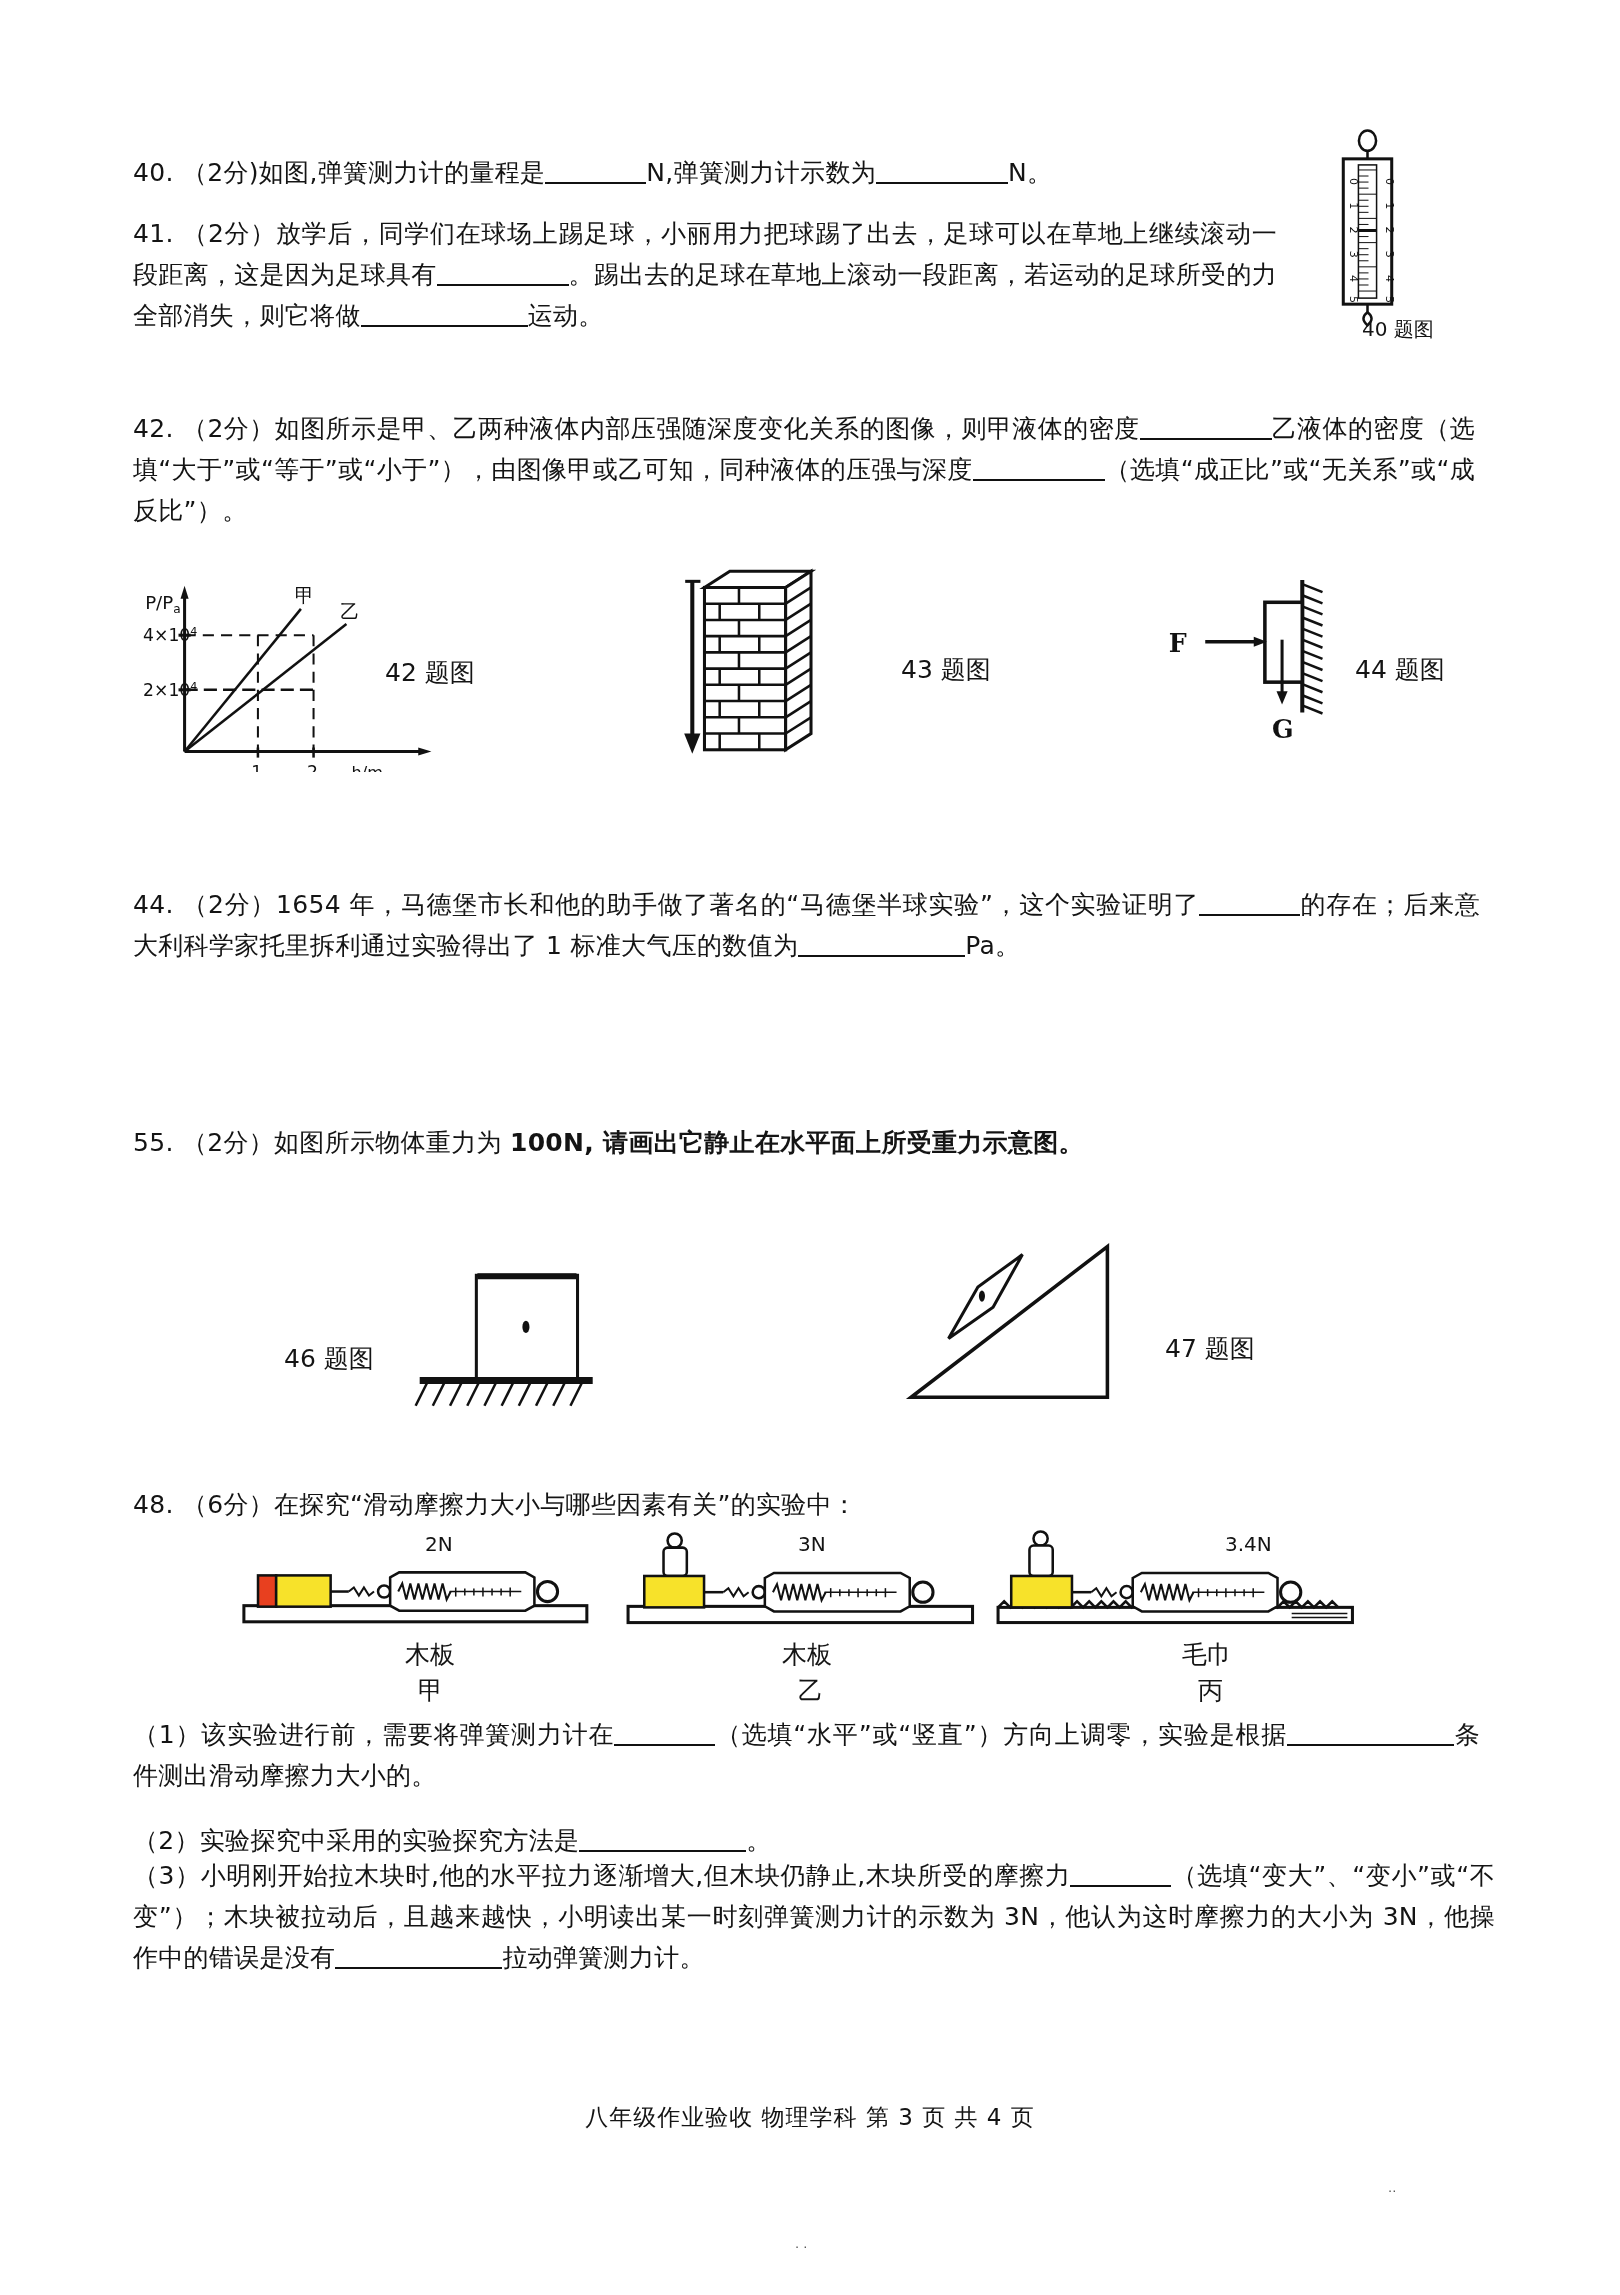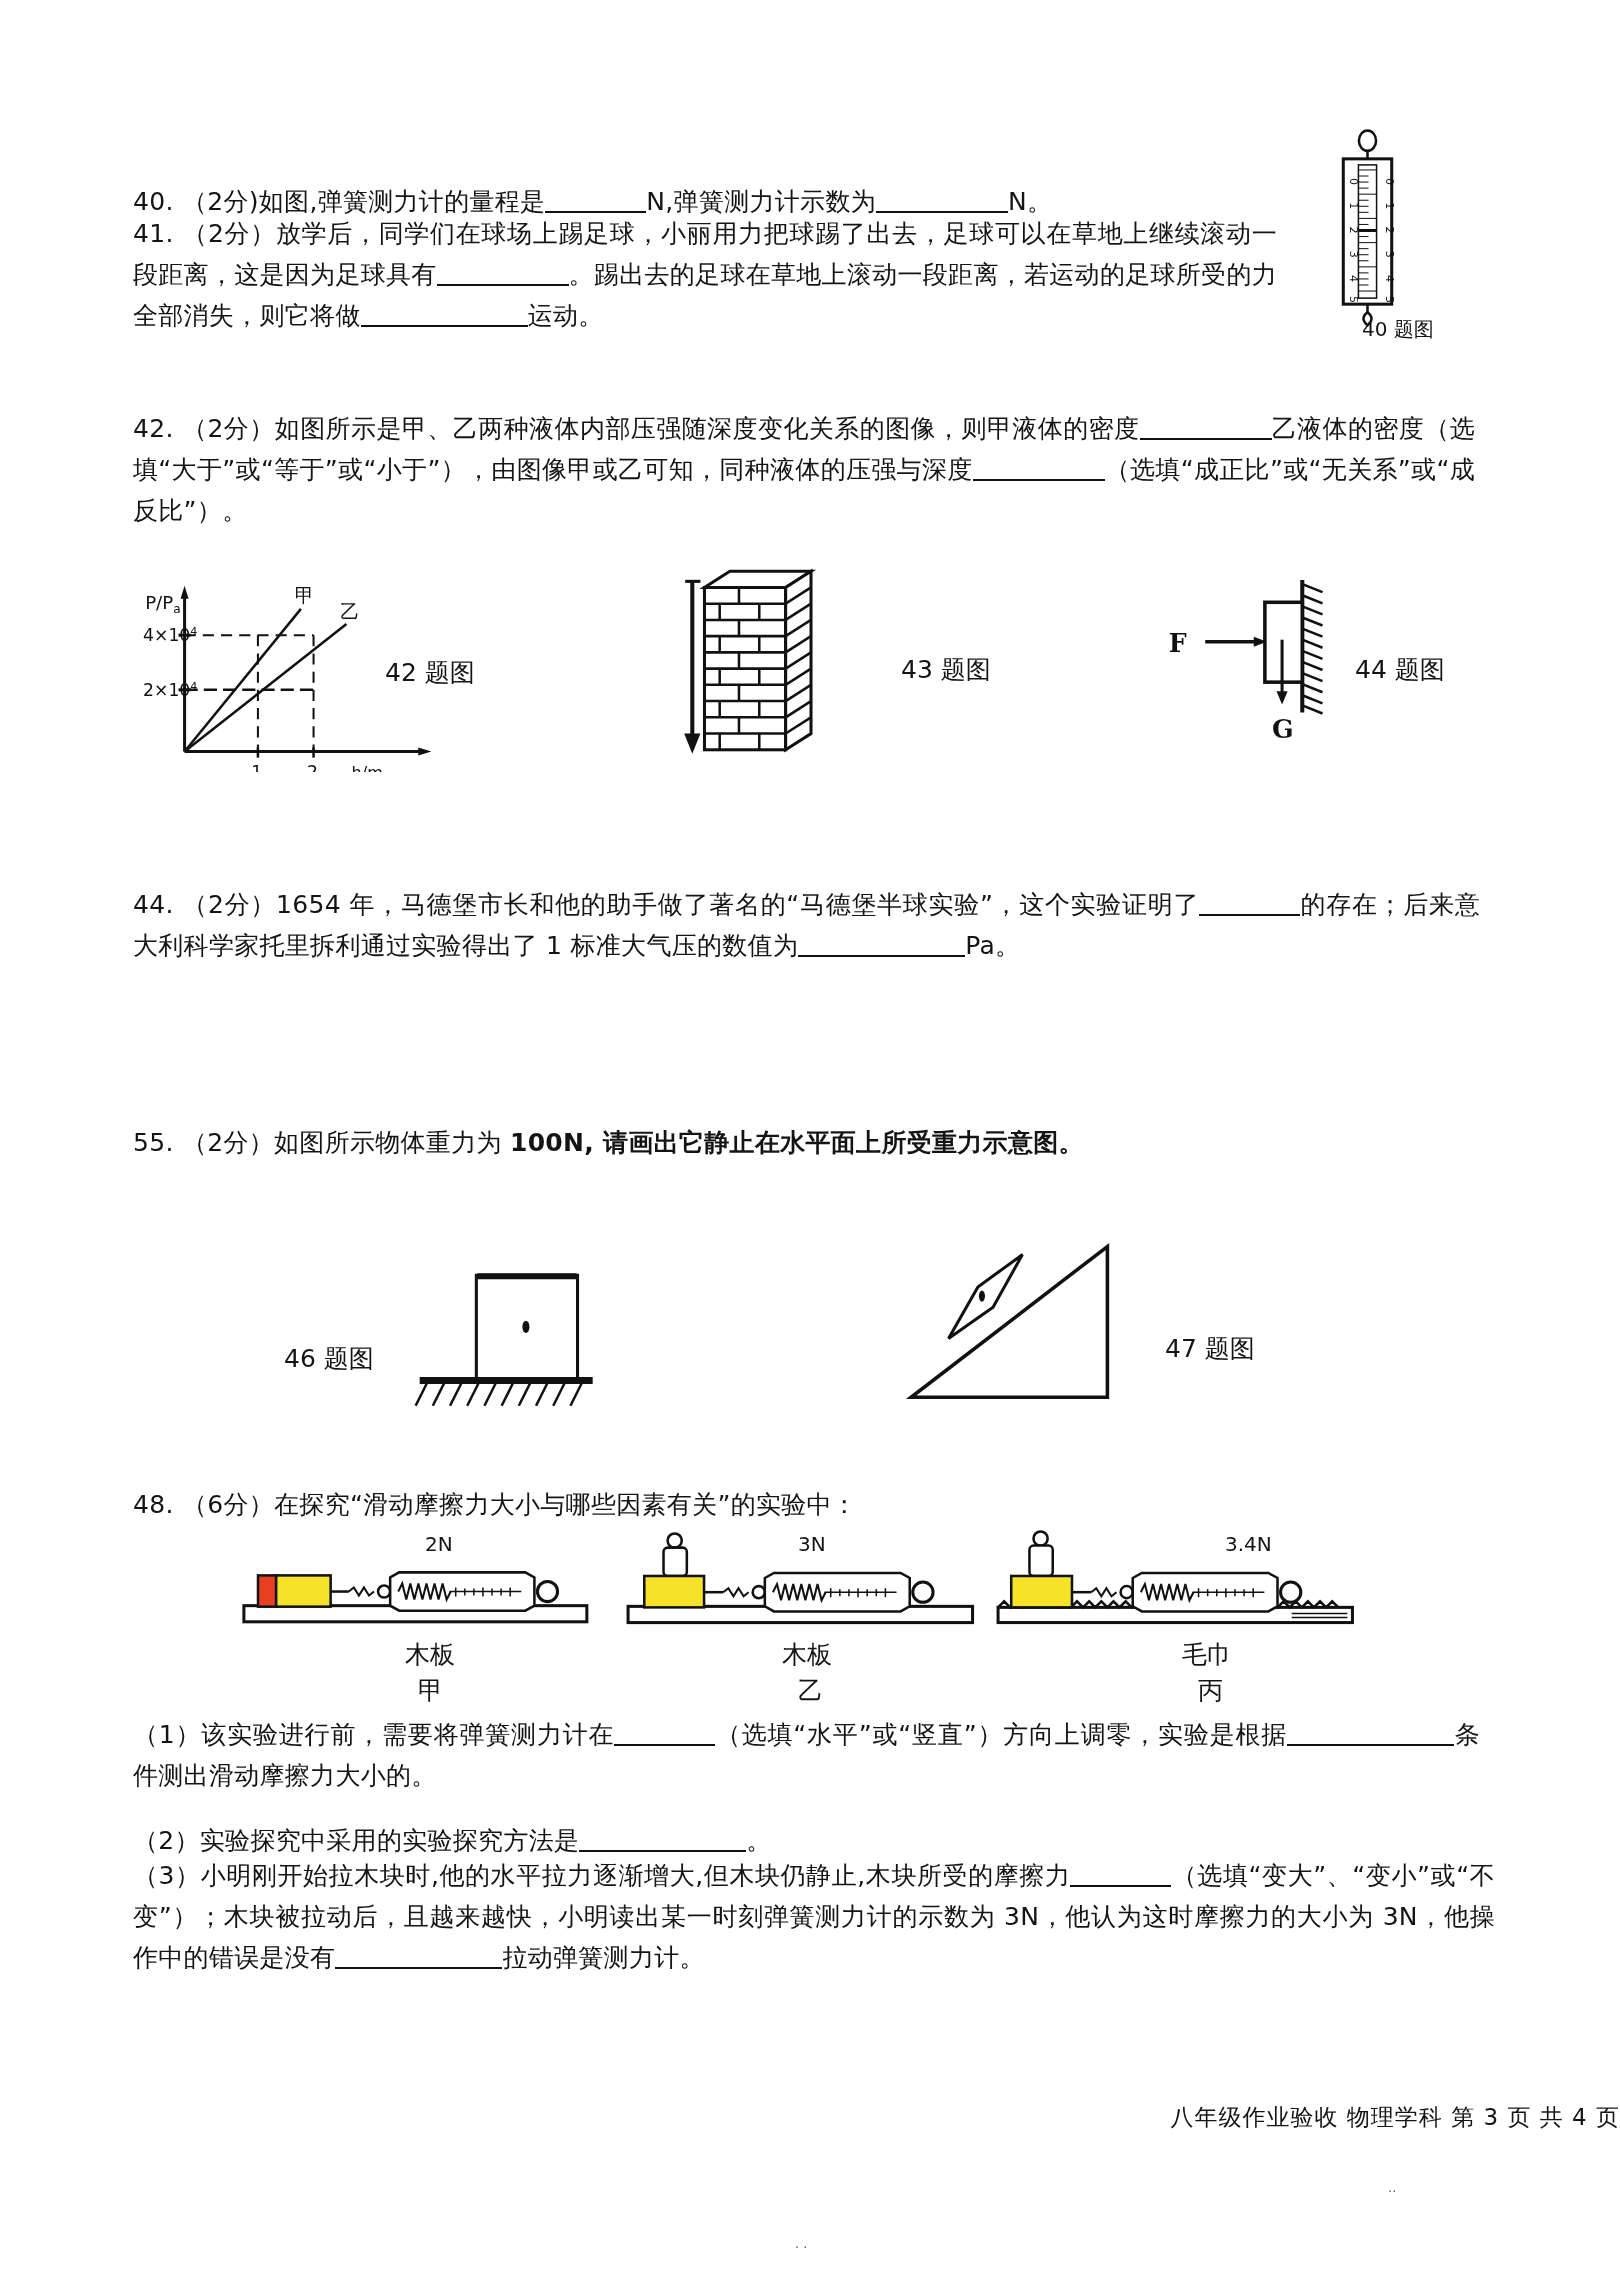--- a/index.html
+++ b/index.html
@@ -47,36 +47,36 @@
   }
   .cap-sm{font-size:20px;}
 
   
   .fig{position:absolute;}
 
   
   .footer{
     position:absolute;
     width:1620px;
-    text-align:right;
+    text-align:center;
     font-size:23px;
     color:#141414;
     letter-spacing:1px;
   }
   .micro{
     position:absolute;
     font-size:13px;color:#555;
   }
 </style>
 </head>
 <body>
 
 <div class="page">
 
-  <div class="q" style="left:133px;top:152px;width:1215px;margin-top:29px;">
+  <div class="q" style="left:133px;top:152px;width:1215px;">
     <span>40.</span>
     <span>（2分)</span><span>如图,弹簧测力计的量程是</span><span class="blank b-md"></span><span>N,弹簧测力计示数为</span><span class="blank b-lg"></span><span>N。</span>
   </div>
 
   <div class="fig" style="left:1312px;top:129px;">
     <svg width="111" height="203" viewBox="0 0 220 400">
 
       <ellipse cx="110" cy="22" rx="17" ry="20" fill="none" stroke="#111" stroke-width="5"></ellipse>
       <line x1="110" y1="42" x2="110" y2="58" stroke="#111" stroke-width="5"></line>
 

